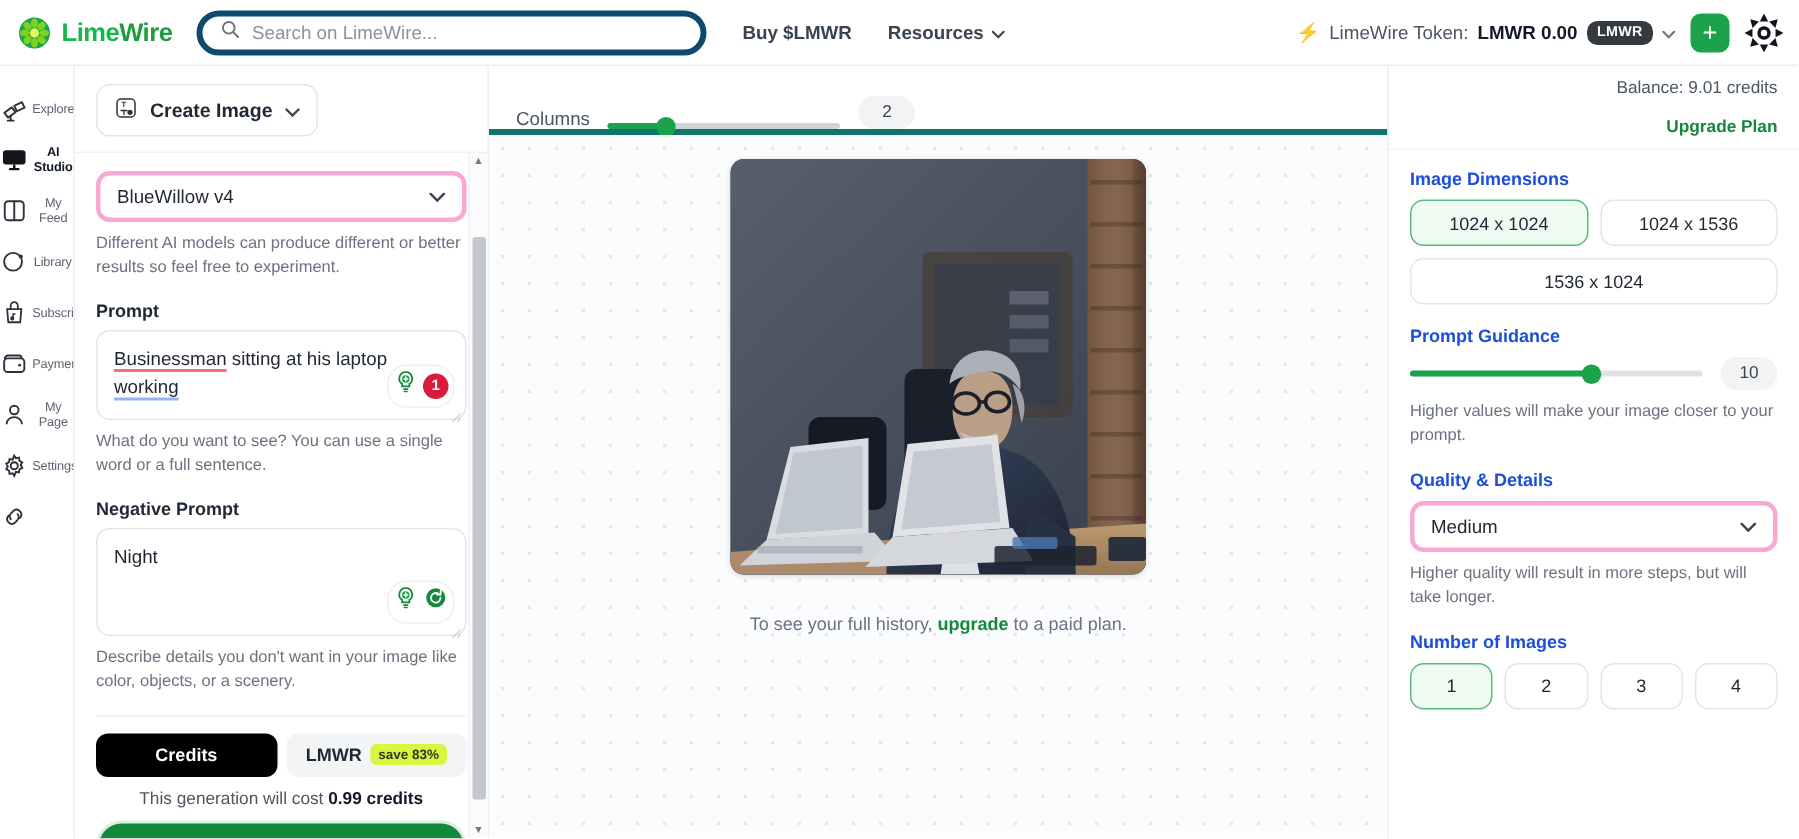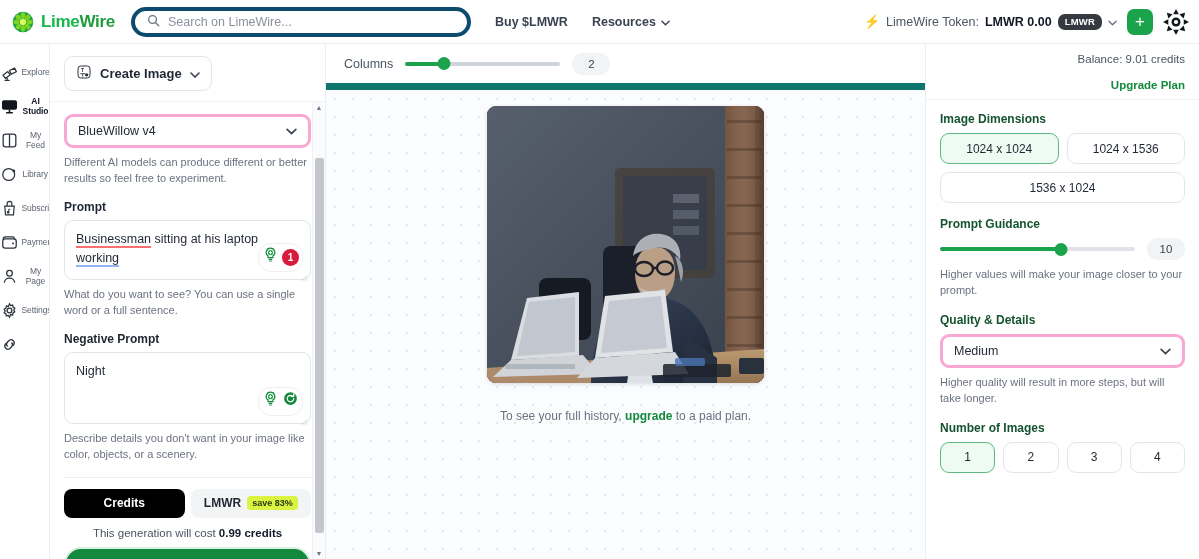--- a/index.html
+++ b/index.html
@@ -144,22 +144,22 @@
     position: absolute; right: 0; top: 0; bottom: 0; width: 13px;
     background: #fafbfc; border-left: 1px solid #f0f1f3;
     display: flex; flex-direction: column; align-items: center; justify-content: space-between;
   }
   .sb-arrow { font-size: 7px; color: #707883; padding: 2px 0; }
   .sb-thumb { position: absolute; left: 2px; width: 9px; top: 56px; bottom: 26px; background: #c3c6cb; border-radius: 2px; }
 
   
   .center { flex: 1; display: flex; flex-direction: column; min-width: 0; background: #fff; }
   .center-top {
-    height: 46px; flex: 0 0 46px; display: flex; align-items: center; gap: 12px;
-    padding: 0 18px; border-bottom: 7px solid #0f766e;
+    height: 46px; flex: 0 0 46px; display: flex; align-items: flex-end; gap: 12px;
+    padding: 0 18px; border-bottom: 4px solid #0f766e;
   }
   .col-label { font-size: 12.5px; color: #4b5563; }
   .slider { position: relative; width: 155px; height: 4px; display: flex; align-items: center; }
   .slider .track { position: absolute; left: 0; right: 0; height: 4px; background: #cfd4da; border-radius: 2px; }
   .slider .fill { position: absolute; left: 0; height: 4px; border-radius: 2px; background: #1aa34a; }
   .slider .knob {
     position: absolute; width: 13px; height: 13px; border-radius: 50%;
     background: #1aa34a; transform: translateX(-50%);
   }
   .val-pill {
@@ -185,21 +185,21 @@
   }
   .notice a { color: #12893c; font-weight: bold; text-decoration: none; cursor: pointer; }
 
   
   .rightpanel { width: 274px; flex: 0 0 274px; border-left: 1px solid #eceef1; background: #fff;
                 display: flex; flex-direction: column; }
   .rp-top { padding: 9px 14px 8px; text-align: right; border-bottom: 1px solid #f0f2f4; }
   .balance { font-size: 11.5px; color: #4b5563; }
   .upgrade { font-size: 11.5px; font-weight: bold; color: #12893c; cursor: pointer; margin-top: 14px; }
   .rp-body { padding: 12px 14px; }
-  .rp-label { font-size: 12px; font-weight: bold; color: #14532d; margin-bottom: 7px; }
+  .rp-label { font-size: 12px; font-weight: bold; color: #1d4ed8; margin-bottom: 7px; }
   .dim-row { display: flex; gap: 8px; margin-bottom: 8px; }
   .opt {
     flex: 1; height: 31px; border: 1px solid #e2e5ea; border-radius: 9px; background: #fff;
     display: flex; align-items: center; justify-content: center;
     font-size: 12px; color: #1f2733; cursor: pointer;
   }
   .opt.sel { border-color: #5cb87f; background: #eefbf2; }
   .guide-row { display: flex; align-items: center; gap: 12px; margin-top: 4px; }
   .num-row { display: flex; gap: 8px; }
   .num-opt {

